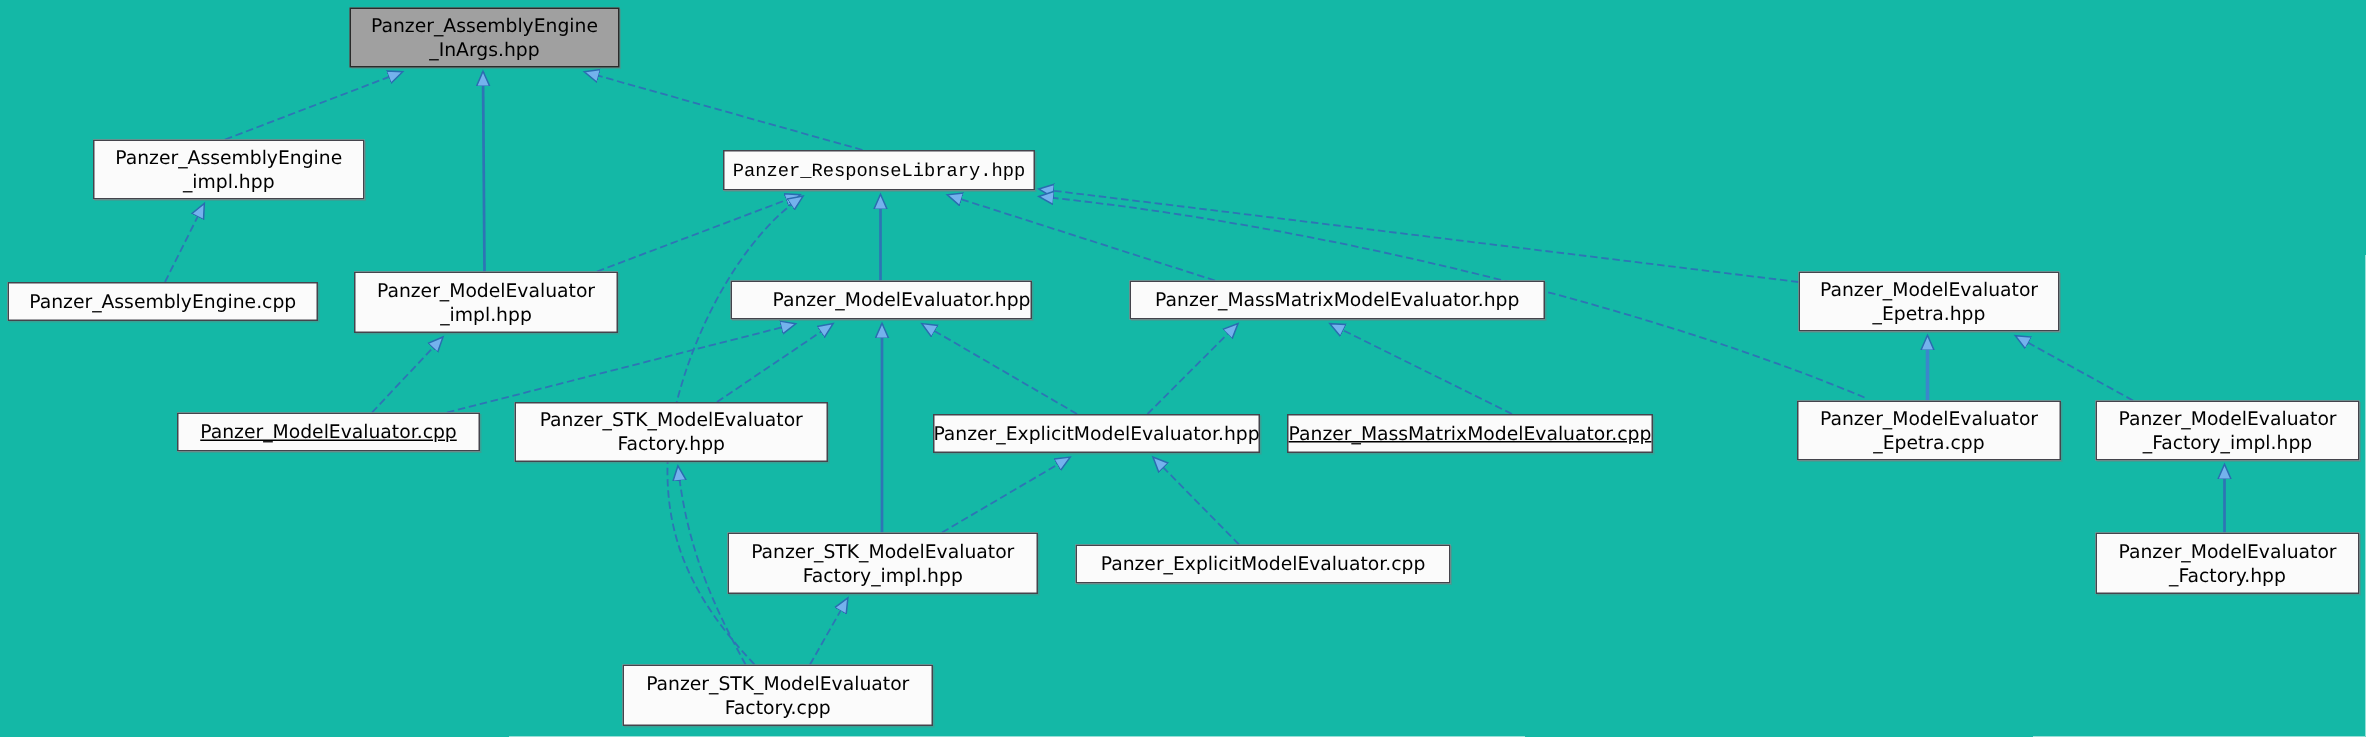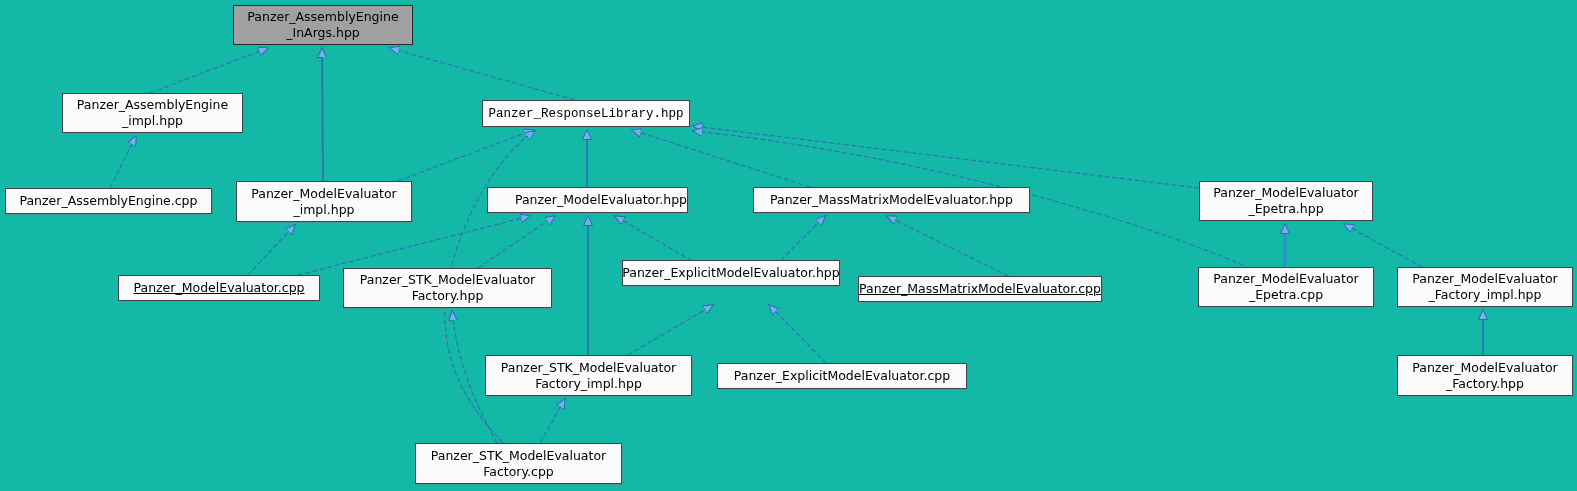--- a/index.html
+++ b/index.html
@@ -116,21 +116,21 @@
         <span>Panzer_ModelEvaluator</span>
         <span>_Epetra.hpp</span>
       </div>
       <div class="node" style="left: 118px; top: 275px; width: 202px; height: 26px; text-decoration: underline;">
         <span>Panzer_ModelEvaluator.cpp</span>
       </div>
       <div class="node" style="left: 343px; top: 268px; width: 209px; height: 40px;">
         <span>Panzer_STK_ModelEvaluator</span>
         <span>Factory.hpp</span>
       </div>
-      <div class="node" style="left: 622px; top: 260px; width: 218px; height: 26px;">
+      <div class="node" style="left: 622px; top: 276px; width: 218px; height: 26px;">
         <span>Panzer_ExplicitModelEvaluator.hpp</span>
       </div>
       <div class="node" style="left: 858px; top: 276px; width: 244px; height: 26px; text-decoration: underline;">
         <span>Panzer_MassMatrixModelEvaluator.cpp</span>
       </div>
       <div class="node" style="left: 1198px; top: 267px; width: 176px; height: 40px;">
         <span>Panzer_ModelEvaluator</span>
         <span>_Epetra.cpp</span>
       </div>
       <div class="node" style="left: 1397px; top: 267px; width: 176px; height: 40px;">

